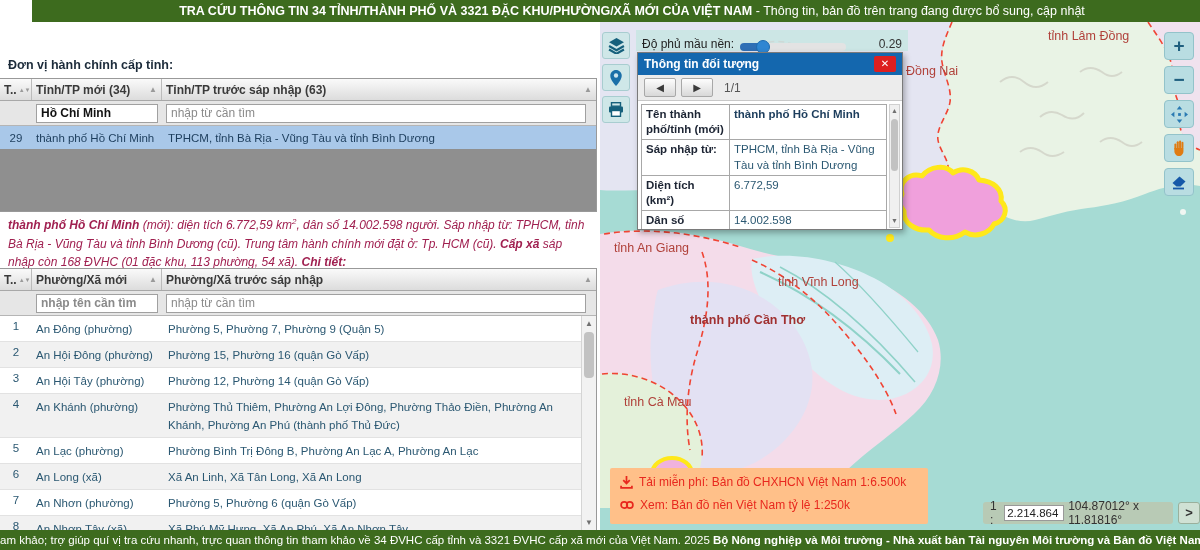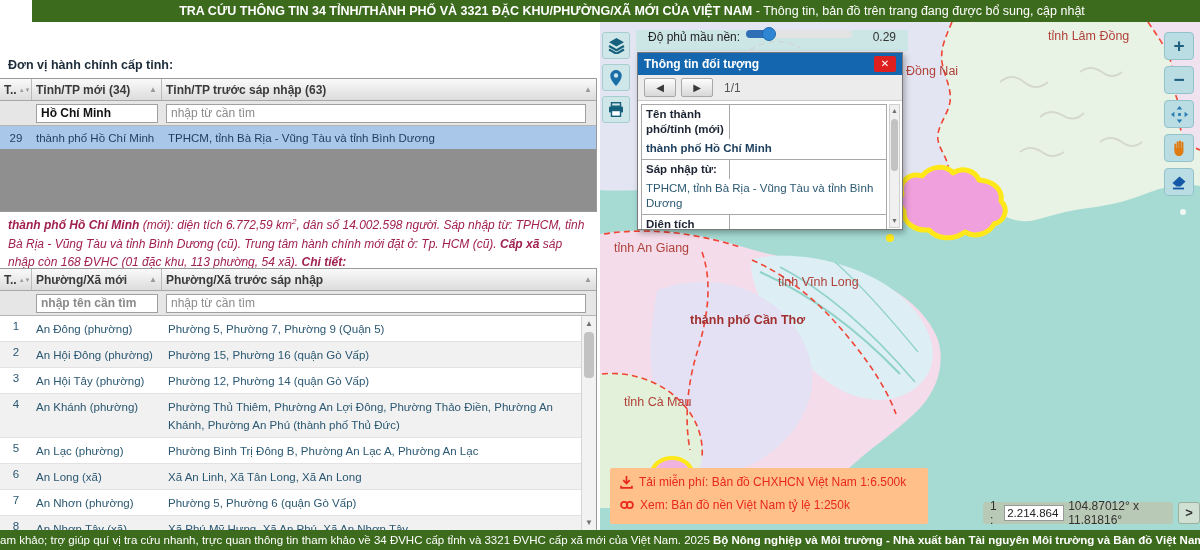--- a/index.html
+++ b/index.html
@@ -75,40 +75,40 @@
   .map { position:absolute; left:600px; top:22px; width:600px; height:508px; background:#a6dbd4; overflow:hidden; }
   .map svg.basemap { position:absolute; left:0; top:0; }
   .map-label { font-size:12.5px; fill:#b0413a; }
   .map-label-bold { font-weight:bold; fill:#a03030; }
 
   .left-tools { position:absolute; left:2px; top:10px; display:flex; flex-direction:column; gap:5px; z-index:5; }
   .tool-btn { width:28px; height:27px; background:#cfe7e8; border:1px solid #a8cdd0; border-radius:3px;
     display:flex; align-items:center; justify-content:center; cursor:pointer; }
 
   .opacity-bar { position:absolute; left:36px; top:8px; width:272px; height:21px; background:rgba(202,230,228,0.92);
-    display:flex; align-items:flex-start; padding:0 12px; z-index:4; font-size:12px; color:#222; }
+    display:flex; align-items:flex-end; padding:0 6px; z-index:4; font-size:12px; color:#222; }
   .op-track { position:relative; width:106px; height:8px; background:#e3e3e3; border-radius:4px; margin-left:6px; cursor:pointer; }
   .op-fill { position:absolute; left:0; top:0; height:8px; width:22px; background:#2f6fb5; border-radius:4px 0 0 4px; }
   .op-knob { position:absolute; left:16px; top:-3px; width:14px; height:14px; background:#2f86d2; border-radius:50%;
     border:1px solid #1d6bb0; cursor:pointer; }
   .op-val { margin-left:auto; color:#333; }
 
   .popup { position:absolute; left:37px; top:30px; width:266px; height:178px; background:#fff;
     border:1px solid #7a7a7a; box-shadow:2px 3px 6px rgba(0,0,0,.3); z-index:6; overflow:hidden; }
   .popup-title { height:22px; background:#1467ae; color:#fff; font-size:12px; font-weight:bold;
     display:flex; align-items:center; padding:0 6px; }
   .popup-close { margin-left:auto; width:22px; height:16px; background:#dd1f1f; border-radius:2px; color:#fff;
     font-size:10px; line-height:16px; text-align:center; cursor:pointer; font-weight:bold; }
   .popup-nav { height:26px; background:#ececec; border-bottom:1px solid #c8c8c8; display:flex; align-items:center; padding:0 6px; }
   .pn-btn { width:32px; height:19px; background:linear-gradient(#fdfdfd,#d8d8d8); border:1px solid #a8a8a8;
     border-radius:2px; font-size:10px; color:#3a3a3a; text-align:center; line-height:18px; margin-right:5px; cursor:pointer; }
   .pn-page { margin-left:6px; font-size:12px; color:#555; }
   .popup-body { position:relative; height:130px; padding:3px 15px 0 3px; overflow:hidden; }
   .ptable { border-top:1px solid #a8a8a8; border-left:1px solid #a8a8a8; border-right:1px solid #a8a8a8; }
-  .prow { display:flex; border-bottom:1px solid #a8a8a8;flex-direction:column; }
+  .prow { display:flex; border-bottom:1px solid #a8a8a8; }
   .plabel { width:88px; padding:2px 4px; font-size:11.5px; font-weight:bold; color:#1c2433; border-right:1px solid #a8a8a8; line-height:15px; }
   .pvalue { flex:1; padding:2px 4px; font-size:11.5px; color:#2b5872; line-height:15.5px; }
   .pvalue.bold { font-weight:bold; color:#1c3d5c; }
   .pscroll { position:absolute; right:2px; top:3px; width:11px; height:124px; background:#f0f0f0; border:1px solid #d0d0d0; }
   .pscroll .vs-thumb { left:1px; top:14px; width:7px; height:52px; }
 
   .right-tools { position:absolute; right:6px; top:10px; display:flex; flex-direction:column; gap:6px; z-index:5; }
   .rtool { width:30px; height:28px; background:#b9dde2; border:1px solid #93c3ca; border-radius:4px;
     display:flex; align-items:center; justify-content:center; cursor:pointer; font-size:19px; font-weight:bold; color:#1f5f7f; }
 

